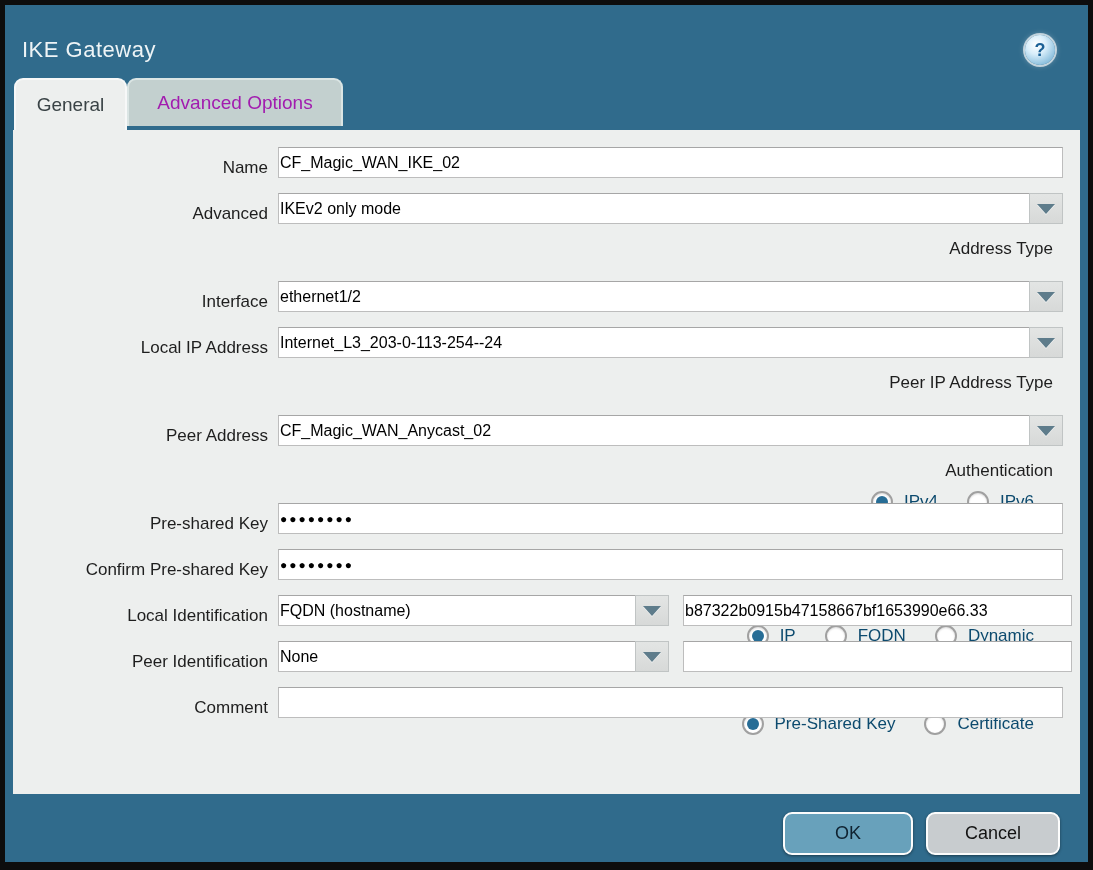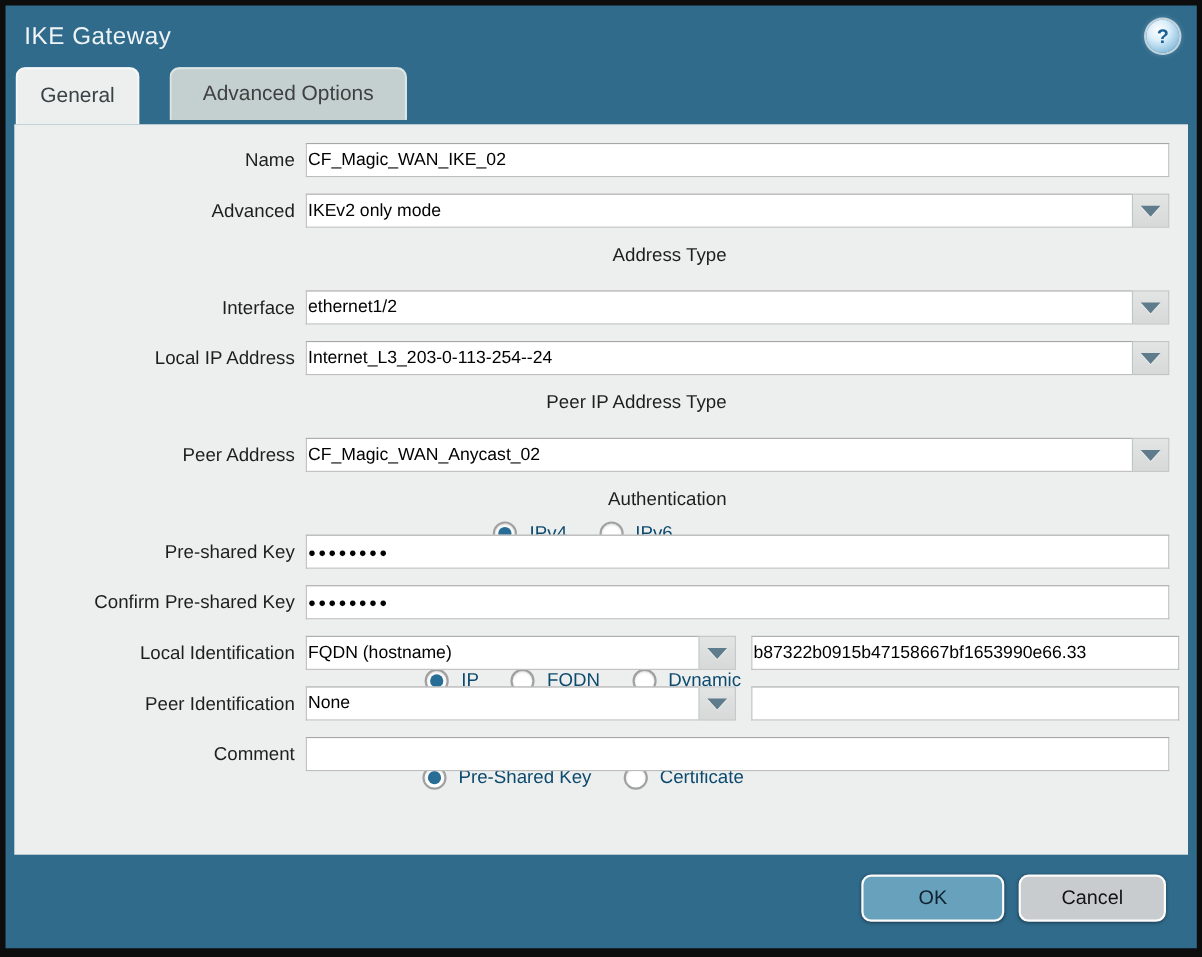--- a/index.html
+++ b/index.html
@@ -8,22 +8,23 @@
     position:relative;
     width:1093px;height:870px;
     background:#306b8c;
     border:5px solid #0d0d0d;
     border-bottom-width:8px;
   }
   
   .titlebar{
     height:56px;
     display:flex;align-items:center;
-    padding:0 16px 0 17px;
+    padding:0 33px 0 17px;
     color:#eef4f6;
+    margin-top:17px;
   }
   .titlebar .title{
     font-size:22px;
     letter-spacing:.5px;
     font-weight:400;
   }
   .help-icon{
     margin-left:auto;
     width:30px;height:30px;border-radius:50%;
     background:radial-gradient(circle at 38% 32%, #ffffff 0%, #d9eefa 35%, #8cc0de 75%, #5e9cc2 100%);
@@ -47,33 +48,32 @@
   .tab.active{
     width:113px;height:52px;
     background:#edefee;
     border:2px solid #f7f8f8;border-bottom:none;
     color:#3a4346;
   }
   .tab.inactive{
     width:216px;height:48px;
     background:#c3d0cf;
     border:2px solid #dbe5e4;border-bottom:none;
-    color:#404040;
-    margin-left:27px;
+    color:#a21caf;
   }
   
   .panel{
     margin:0 8px;
     height:664px;
     background:#edefee;
     padding:17px 17px 0 13px;
     overflow:hidden;
   }
   .row{
-    display:flex;align-items:center;
+    display:flex;align-items:flex-end;
     height:31px;margin-bottom:15px;
   }
   .row.radios{height:26px;margin-bottom:16px;flex-direction:column;}
   .lbl{
     width:252px;flex:0 0 252px;
     text-align:right;padding-right:10px;
     font-size:17px;color:#1e1e1e;
     white-space:nowrap;
   }
   .fields{flex:1;display:flex;align-items:center;height:100%;}

